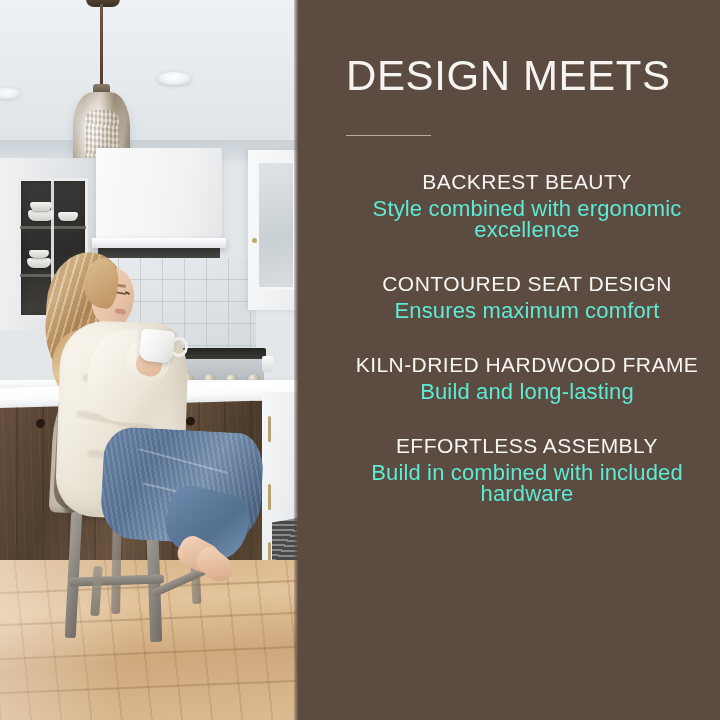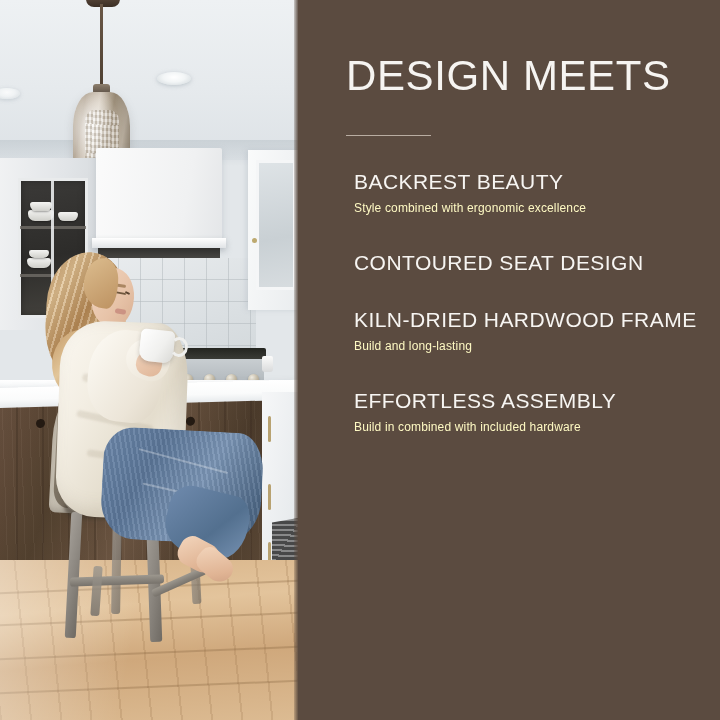--- a/index.html
+++ b/index.html
@@ -374,31 +374,31 @@
   .headline{
     margin:0;padding-top:50px;
     font-size:42px;line-height:52px;font-weight:300;
     letter-spacing:.6px;color:#f6f4f1;
     text-transform:uppercase;
   }
   .divider{
     margin-top:33px;width:85px;height:1px;background:#b9ada2;
   }
   .features{
-    margin:8px;padding:0;list-style:none;margin-top:32px;
+    margin:8px;padding:0;list-style:none;margin-top:32px;text-align:center;
   }
   .feature{margin-bottom:30px;}
   .feature:last-child{margin-bottom:0;}
   .feature-title{
     margin:0;font-size:21px;line-height:27px;font-weight:300;
     letter-spacing:.45px;color:#f7f5f2;text-transform:uppercase;
   }
   .feature-desc{
-    margin:3px 0 0 0;font-size:12px;line-height:21px;font-weight:400;
-    color:#fef9c3;letter-spacing:.15px;
+    margin:3px 0 0 0;font-size:22px;line-height:21px;font-weight:400;
+    color:#5eead4;letter-spacing:.15px;
   }
 </style>
 </head>
 <body>
 
 <div class="infographic">
 
   <div class="photo-panel">
 
     <div class="ceiling"></div>
@@ -527,20 +527,21 @@
 
     <div class="divider"></div>
 
     <ul class="features">
       <li class="feature">
         <h2 class="feature-title">BACKREST BEAUTY</h2>
         <p class="feature-desc">Style combined with ergonomic excellence</p>
       </li>
       <li class="feature">
         <h2 class="feature-title">CONTOURED SEAT DESIGN</h2>
+        <p class="feature-desc">Ensures maximum comfort</p>
       </li>
       <li class="feature">
         <h2 class="feature-title">KILN-DRIED HARDWOOD FRAME</h2>
         <p class="feature-desc">Build and long-lasting</p>
       </li>
       <li class="feature">
         <h2 class="feature-title">EFFORTLESS ASSEMBLY</h2>
         <p class="feature-desc">Build in combined with included hardware</p>
       </li>
     </ul>

